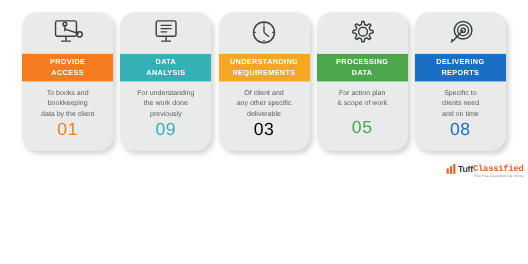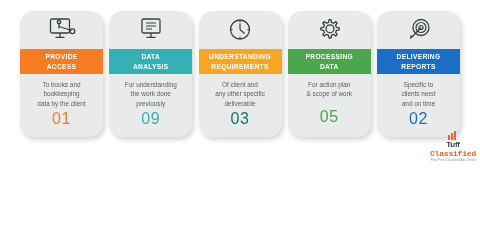--- a/index.html
+++ b/index.html
@@ -100,21 +100,21 @@
   .watermark {
     position: absolute;
     right: 4px;
     bottom: 2px;
     display: flex;
     flex-direction: column;
     align-items: flex-end;
   }
   .wm-row {
     display: flex;
-    flex-direction: column;
+    flex-direction: row;
     align-items: center;
   }
   .wm-bars {
     display: flex;
     flex-direction: row;
     align-items: flex-end;
     height: 9px;
     margin-right: 1px;
   }
   .wm-bars i {
@@ -214,21 +214,21 @@
       </div>
       <div class="card-band" style="background: rgb(245, 166, 35);">
         <div class="band-line">UNDERSTANDING</div>
         <div class="band-line">REQUIREMENTS</div>
       </div>
       <div class="card-desc">
         <div class="desc-line">Of client and</div>
         <div class="desc-line">any other specific</div>
         <div class="desc-line">deliverable</div>
       </div>
-      <div class="card-number" style="color: #0f766e;">03</div>
+      <div class="card-number" style="color: #000000;">03</div>
     </div>
 
     <div class="card">
       <div class="card-icon">
         <svg width="28" height="26" viewBox="0 0 28 26">
           <path d="M14 2.6 L16 2.6 L16.5 5.3 L18.6 6.2 L20.8 4.6 L22.2 6 L20.6 8.2 L21.5 10.3 L24.2 10.8 L24.2 12.8 L21.5 13.3 L20.6 15.4 L22.2 17.6 L20.8 19 L18.6 17.4 L16.5 18.3 L16 21 L14 21 L13.5 18.3 L11.4 17.4 L9.2 19 L7.8 17.6 L9.4 15.4 L8.5 13.3 L5.8 12.8 L5.8 10.8 L8.5 10.3 L9.4 8.2 L7.8 6 L9.2 4.6 L11.4 6.2 L13.5 5.3 Z" fill="none" stroke="#3a3f43" stroke-width="1.3" stroke-linejoin="round"></path>
           <circle cx="15" cy="11.8" r="4" fill="none" stroke="#3a3f43" stroke-width="1.3"></circle>
         </svg>
       </div>
       <div class="card-band" style="background: rgb(76, 166, 76);">
@@ -254,21 +254,21 @@
       </div>
       <div class="card-band" style="background: rgb(26, 111, 196);">
         <div class="band-line">DELIVERING</div>
         <div class="band-line">REPORTS</div>
       </div>
       <div class="card-desc">
         <div class="desc-line">Specific to</div>
         <div class="desc-line">clients need</div>
         <div class="desc-line">and on time</div>
       </div>
-      <div class="card-number" style="color: rgb(26, 111, 196);">02</div>
+      <div class="card-number" style="color: rgb(26, 111, 196);">08</div>
     </div>
 
   </div>
 
   <div class="watermark">
     <div class="wm-row">
       <span class="wm-bars">
         <i class="b1"></i>
           <i class="b2"></i>
           <i class="b3"></i>

